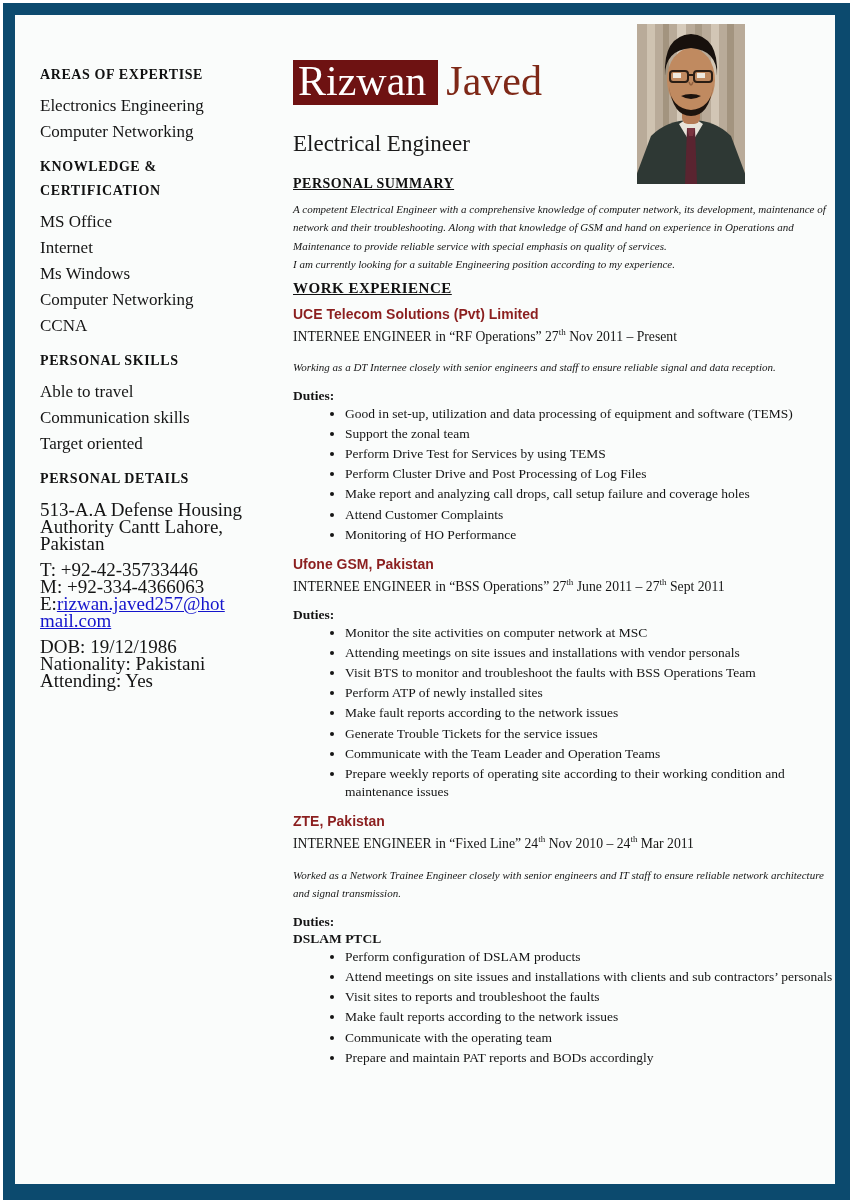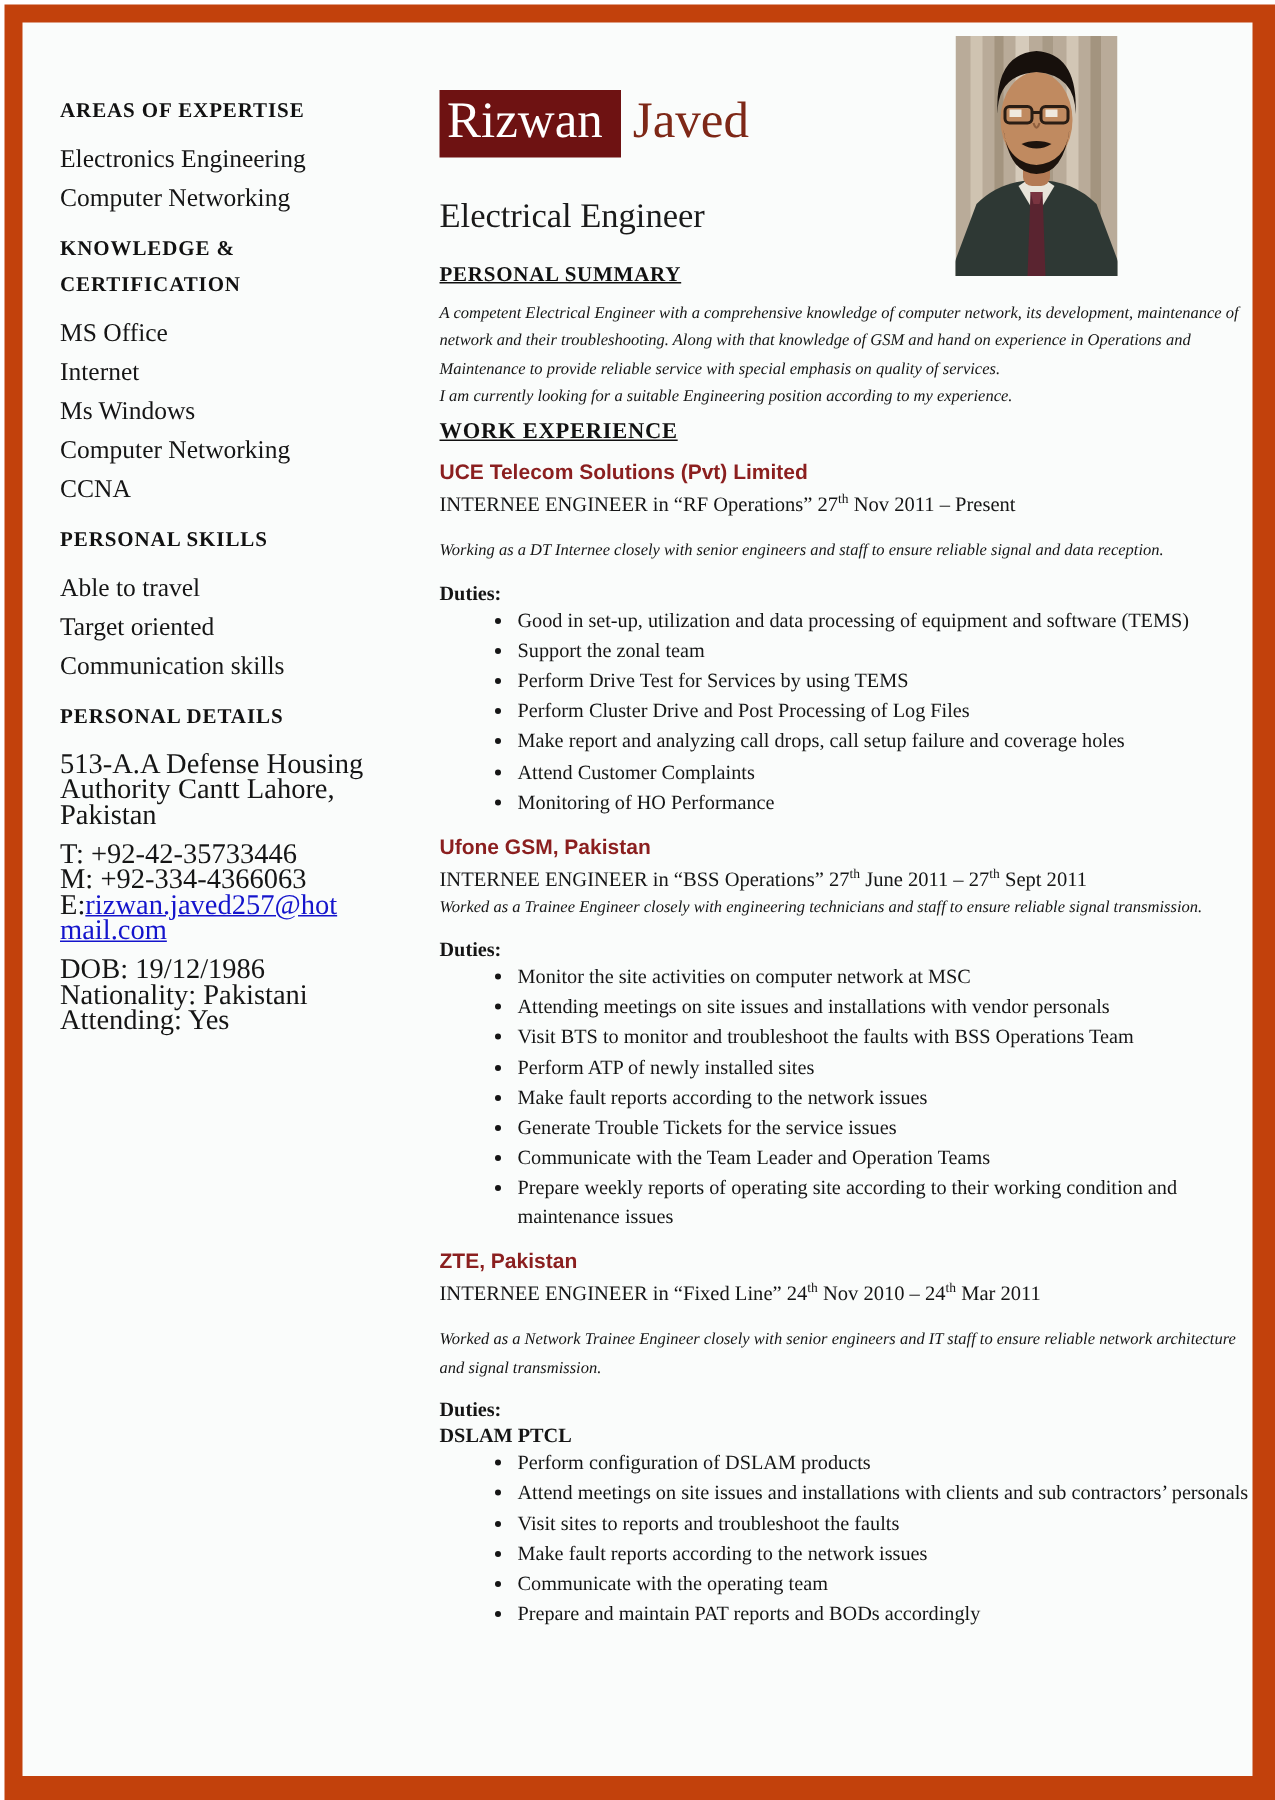--- a/index.html
+++ b/index.html
@@ -1,33 +1,33 @@
 <!DOCTYPE html>
 <html><head>
 <meta charset="utf-8">
 <style>
   * { margin:0; padding:0; box-sizing:border-box; }
   html,body { width:850px; height:1200px; background:#ffffff; overflow:hidden;
               font-family:"Liberation Serif", serif; }
-  .frame { position:absolute; top:3px; left:3px; right:0; bottom:0; background:#c2410c; }
+  .frame { position:absolute; top:3px; left:3px; right:0; bottom:0; background:#0c4a6e; }
   .page  { position:absolute; top:12px; left:12px; right:15px; bottom:16px; background:#fafcfb; }
 
   
   .sidebar { position:absolute; left:25px; top:48px; width:230px; color:#151515; }
   .sb-heading { font-weight:bold; font-size:14px; letter-spacing:0.6px; line-height:24px;
                 margin:14px 0 10px 0; color:#111; }
   .sb-heading.first { margin-top:0; }
   .sb-item { font-size:17px; line-height:18px; margin-bottom:8px; }
   .sb-block { font-size:19px; line-height:17px; margin-bottom:9px; }
   .contact-block { width:186px; word-break:break-all; }
   a.email-link { color:#1414CC; text-decoration:underline; }
 
   
   .main { position:absolute; left:278px; top:45px; width:540px; color:#151515; }
-  .name-line { font-size:34px; line-height:40px; }
+  .name-line { font-size:42px; line-height:40px; }
   .name-first { display:inline-block; background:#6E1212; color:#ffffff; padding:1px 12px 4px 5px; }
   .name-last  { color:#7E2817; margin-left:8px; }
   .job-title  { font-size:23px; color:#1a1a1a; margin-top:26px; }
   .sec-heading { font-weight:bold; font-size:14px; letter-spacing:0.5px; color:#111;text-decoration:underline; }
   .summary-head { margin-top:19px; margin-bottom:8px; }
   .body-text { font-size:11px; line-height:18.4px;font-style:italic; }
   .work-head { margin-top:6px; margin-bottom:9px; font-size:15px; }
   .company { font-family:"Liberation Sans", sans-serif; font-weight:bold; font-size:14px;
              color:#8B1F1F; line-height:17px; }
   .role-line { font-size:13.7px; line-height:18px; }
@@ -57,22 +57,22 @@
 
       <div class="sb-heading">KNOWLEDGE &amp; CERTIFICATION</div>
       <div class="sb-item">MS Office</div>
       <div class="sb-item">Internet</div>
       <div class="sb-item">Ms Windows</div>
       <div class="sb-item">Computer Networking</div>
       <div class="sb-item">CCNA</div>
 
       <div class="sb-heading">PERSONAL SKILLS</div>
       <div class="sb-item">Able to travel</div>
+      <div class="sb-item">Communication skills</div>
       <div class="sb-item">Target oriented</div>
-      <div class="sb-item">Communication skills</div>
 
       <div class="sb-heading">PERSONAL DETAILS</div>
       <div class="sb-block">
         <div>513-A.A Defense Housing</div>
         <div>Authority Cantt Lahore,</div>
         <div>Pakistan</div>
       </div>
       <div class="sb-block contact-block">
         <div>T: +92-42-35733446</div>
         <div>M: +92-334-4366063</div>
@@ -111,21 +111,20 @@
           <li>Perform Cluster Drive and Post Processing of Log Files</li>
           <li>Make report and analyzing call drops, call setup failure and coverage holes</li>
           <li>Attend Customer Complaints</li>
           <li>Monitoring of HO Performance</li>
         </ul>
       </div>
 
       <div class="job">
         <div class="company">Ufone GSM, Pakistan</div>
         <div class="role-line"><span>INTERNEE ENGINEER in “BSS Operations” 27</span><sup>th</sup><span> June 2011 – 27</span><sup>th</sup><span> Sept 2011</span></div>
-        <div class="body-text">Worked as a Trainee Engineer closely with engineering technicians and staff to ensure reliable signal transmission.</div>
         <div class="duties-label">Duties:</div>
         <ul class="duties">
           <li>Monitor the site activities on computer network at MSC</li>
           <li>Attending meetings on site issues and installations with vendor personals</li>
           <li>Visit BTS to monitor and troubleshoot the faults with BSS Operations Team</li>
           <li>Perform ATP of newly installed sites</li>
           <li>Make fault reports according to the network issues</li>
           <li>Generate Trouble Tickets for the service issues</li>
           <li>Communicate with the Team Leader and Operation Teams</li>
           <li>Prepare weekly reports of operating site according to their working condition and maintenance issues</li>

